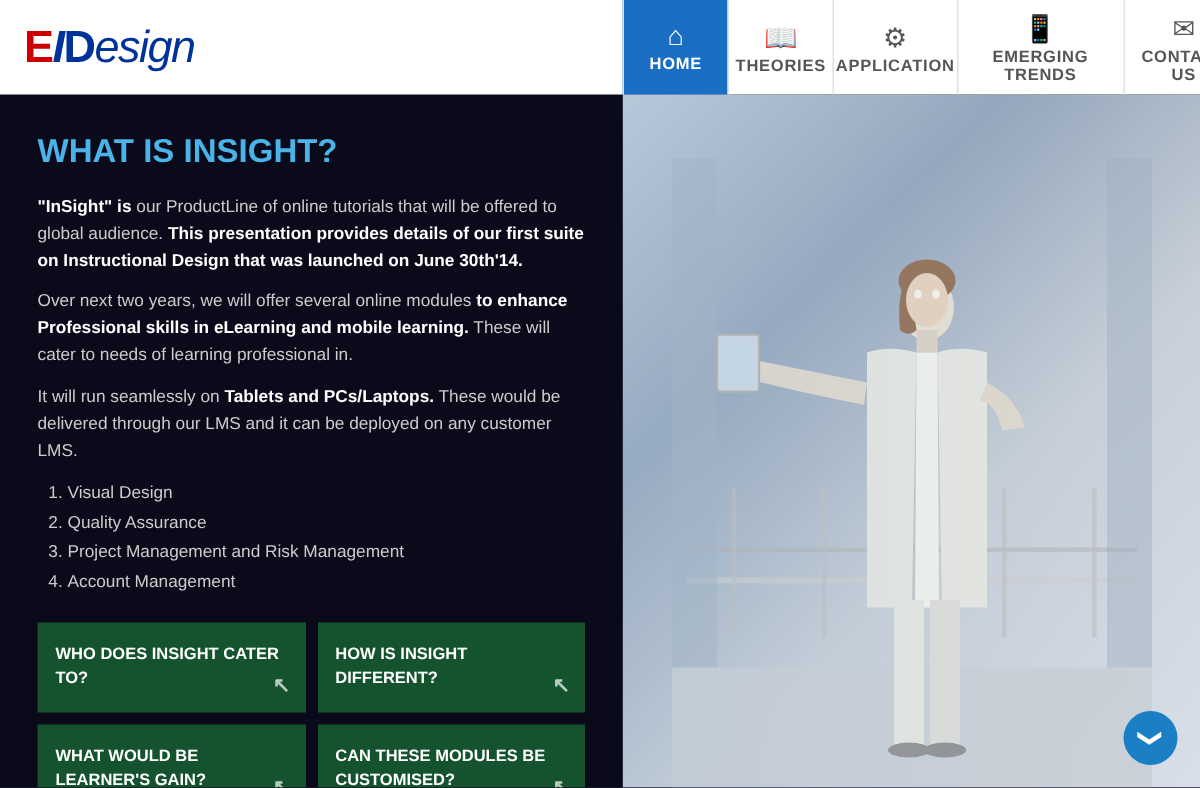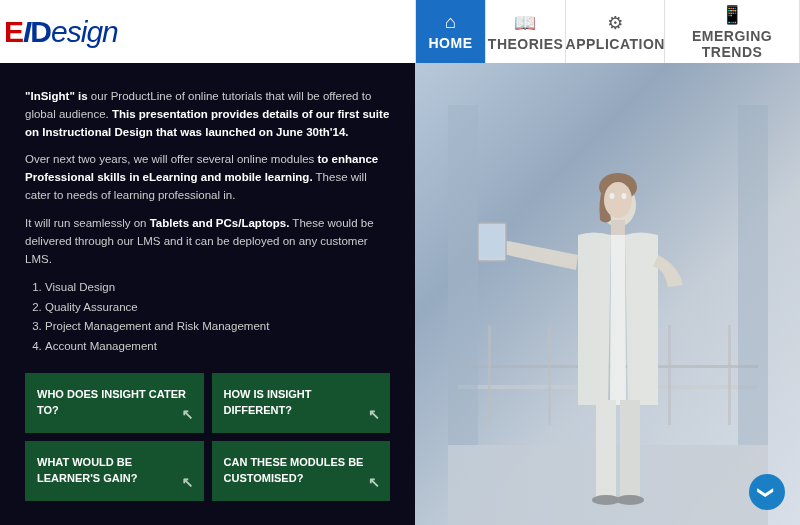--- a/index.html
+++ b/index.html
@@ -13,21 +13,21 @@
       height: 63px;
       position: relative;
       z-index: 10;
     }
     .logo-area {
       width: 415px;
       min-width: 415px;
       display: flex;
       flex-direction: column;
       justify-content: space-between;
-      padding-left: 4px;
+      padding-left: 16px;
     }
     .logo-subtitle {
       font-size: 9px;
       color: #666;
       letter-spacing: 2px;
       text-transform: uppercase;
     }
     .nav {
       display: flex;
       height: 63px;
@@ -49,21 +49,21 @@
       color: #fff;
     }
     .nav-item:not(.active) {
       color: #555;
     }
     .nav-icon {
       font-size: 18px;
       margin-bottom: 2px;
     }
     .nav-label {
-      font-size: 14px;
+      font-size: 11px;
       font-weight: bold;
       letter-spacing: 0.5px;
       text-transform: uppercase;
     }
 
     
     .main {
       display: flex;
       height: 462px;
       position: relative;
@@ -224,20 +224,21 @@
     <div class="nav-item">
       <span class="nav-icon">✉</span>
       <span class="nav-label">CONTACT US</span>
     </div>
   </nav>
 </header>
 
 <div class="main">
 
   <div class="left-panel">
+    <h2 class="section-title">WHAT IS INSIGHT?</h2>
 
     <p class="content-text">
       <strong>"InSight" is</strong>
       <span> our ProductLine of online tutorials that will be offered to global audience. </span>
       <strong>This presentation provides details of our first suite on Instructional Design that was launched on June 30th'14.</strong>
     </p>
 
     <p class="content-text">
       <span>Over next two years, we will offer several online modules </span>
       <strong>to enhance Professional skills in eLearning and mobile learning.</strong>

